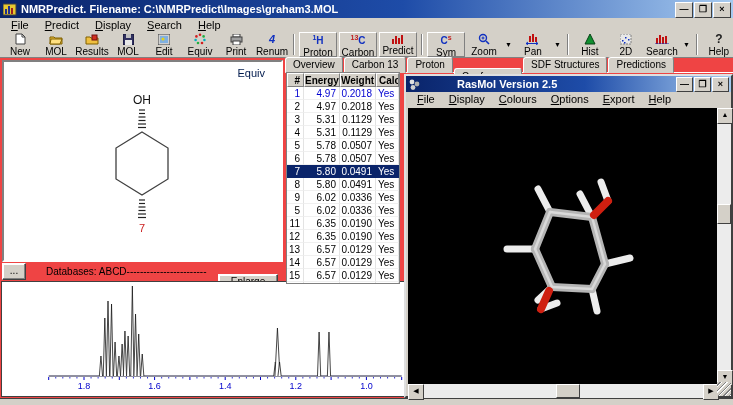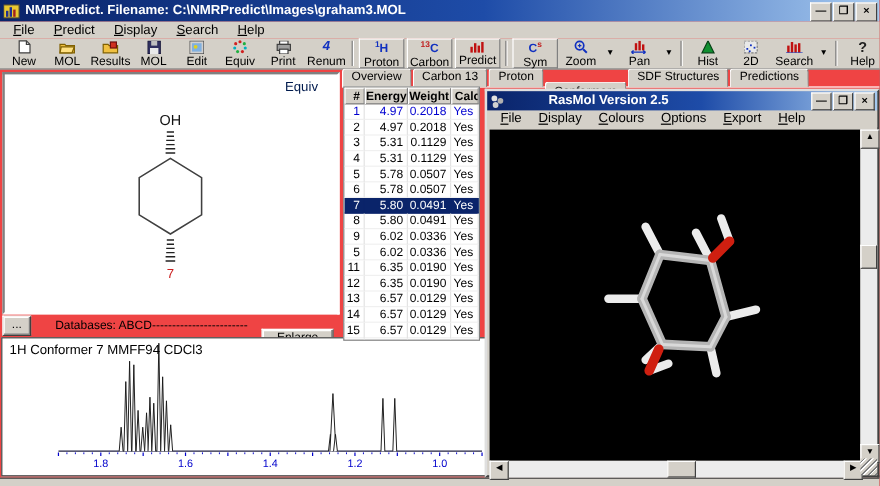--- a/index.html
+++ b/index.html
@@ -445,21 +445,20 @@
       </div>
       <div class="trow">
         <div class="tc c0">16</div>
         <div class="tc c1">6.74</div>
         <div class="tc c2">0.0097</div>
         <div class="tc c3">Yes</div>
       </div>
     </div>
 
   <div id="spectrum">
-    <span id="spec-label">1H Conformer 7 MMFF94 CDCl3</span>
     <svg id="spec-svg" width="406" height="114">
         <line x1="46.700000000000045" y1="94" x2="399.7" y2="94" stroke="#202040" stroke-width="1"></line>
         <line x1="46.700000000000045" y1="95" x2="46.700000000000045" y2="98" stroke="#0000cc" stroke-width="1"></line>
         <line x1="53.760000000000055" y1="95" x2="53.760000000000055" y2="96.5" stroke="#0000cc" stroke-width="0.8"></line>
         <line x1="60.820000000000064" y1="95" x2="60.820000000000064" y2="96.5" stroke="#0000cc" stroke-width="0.8"></line>
         <line x1="67.88000000000007" y1="95" x2="67.88000000000007" y2="96.5" stroke="#0000cc" stroke-width="0.8"></line>
         <line x1="74.94000000000007" y1="95" x2="74.94000000000007" y2="96.5" stroke="#0000cc" stroke-width="0.8"></line>
         <line x1="82.00000000000009" y1="95" x2="82.00000000000009" y2="98" stroke="#0000cc" stroke-width="1"></line>
         <line x1="89.06000000000009" y1="95" x2="89.06000000000009" y2="96.5" stroke="#0000cc" stroke-width="0.8"></line>
         <line x1="96.12000000000009" y1="95" x2="96.12000000000009" y2="96.5" stroke="#0000cc" stroke-width="0.8"></line>

